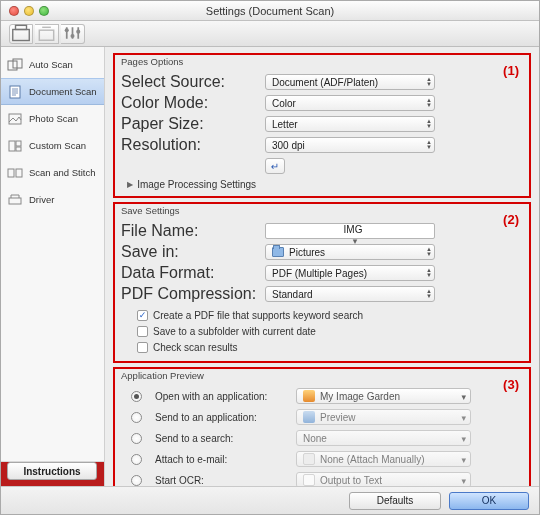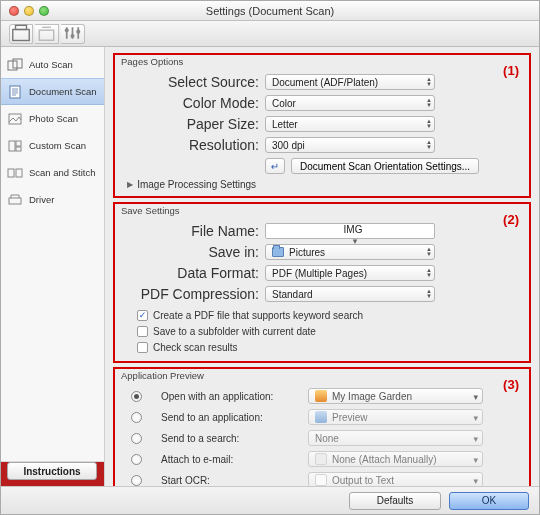--- a/index.html
+++ b/index.html
@@ -139,21 +139,21 @@
   }
   .group-num {
     position:absolute;
     top: 8px; right: 10px;
     color:#d40000;
     font-weight:bold;
     font-size:13px;
   }
   .rows { margin-top: 14px; display:flex; flex-direction:column; gap:3px; }
   .row { display:flex; align-items:center; gap:6px; height:18px;}
-  .lbl { width: 138px; text-align:right; color:#333; font-size:14px;}
+  .lbl { width: 138px; color:#333; font-size:16px;}
   .ctrl {
     flex:1;
     max-width: 170px;
     height: 16px;
     border:1px solid #b5b5b5;
     border-radius:3px;
     background: linear-gradient(#fff,#eee);
     display:flex; align-items:center; justify-content:space-between;
     padding: 0 0 0 6px;
     font-size:10px;
@@ -181,21 +181,21 @@
   }
   .disclose { margin-top:4px; font-size:10px; color:#333; display:flex; align-items:center; gap:4px; padding-left:6px;}
   .tri { font-size:8px; color:#666;}
   .chk-row { display:flex; align-items:center; gap:5px; font-size:10px; color:#333; padding-left:16px; height:16px;}
   .chk {
     width:11px; height:11px; border:1px solid #9a9a9a; border-radius:2px;
     background:#fff; display:flex; align-items:center; justify-content:center;
     font-size:9px; color:#2a63c7; line-height:1;
   }
   .chk.on::before{content:"✓";}
-  .radio-row { display:flex; align-items:center; gap:19px; font-size:10px; color:#333; height:18px;}
+  .radio-row { display:flex; align-items:center; gap:13px; font-size:10px; color:#333; height:18px;}
   .radio {
     width:11px;height:11px;border:1px solid #8a8a8a;border-radius:50%;
     background:radial-gradient(#fff,#eee);
     display:flex;align-items:center;justify-content:center;
   }
   .radio.on::before{content:"";width:5px;height:5px;border-radius:50%;background:#555;}
   .radio-lbl{width:128px;}
   .app-ctrl{
     flex:1; max-width:175px; height:16px;
     border:1px solid #c0c0c0; border-radius:3px;
@@ -344,21 +344,20 @@
           </div>
           <div class="row">
             <div class="lbl">Resolution:</div>
             <div class="ctrl">
                 <span>300 dpi</span>
                 <span class="arrows"></span>
               </div>
           </div>
           <div class="mini-row">
             <div class="iconbtn">↵</div>
-            <div class="longbtn">Document Scan Orientation Settings...</div>
           </div>
         </div>
         <div class="disclose">
           <span class="tri">▶</span>
           <span>Image Processing Settings</span>
         </div>
       </div>
 
       <div class="group">
         <div class="group-title">Save Settings</div>

